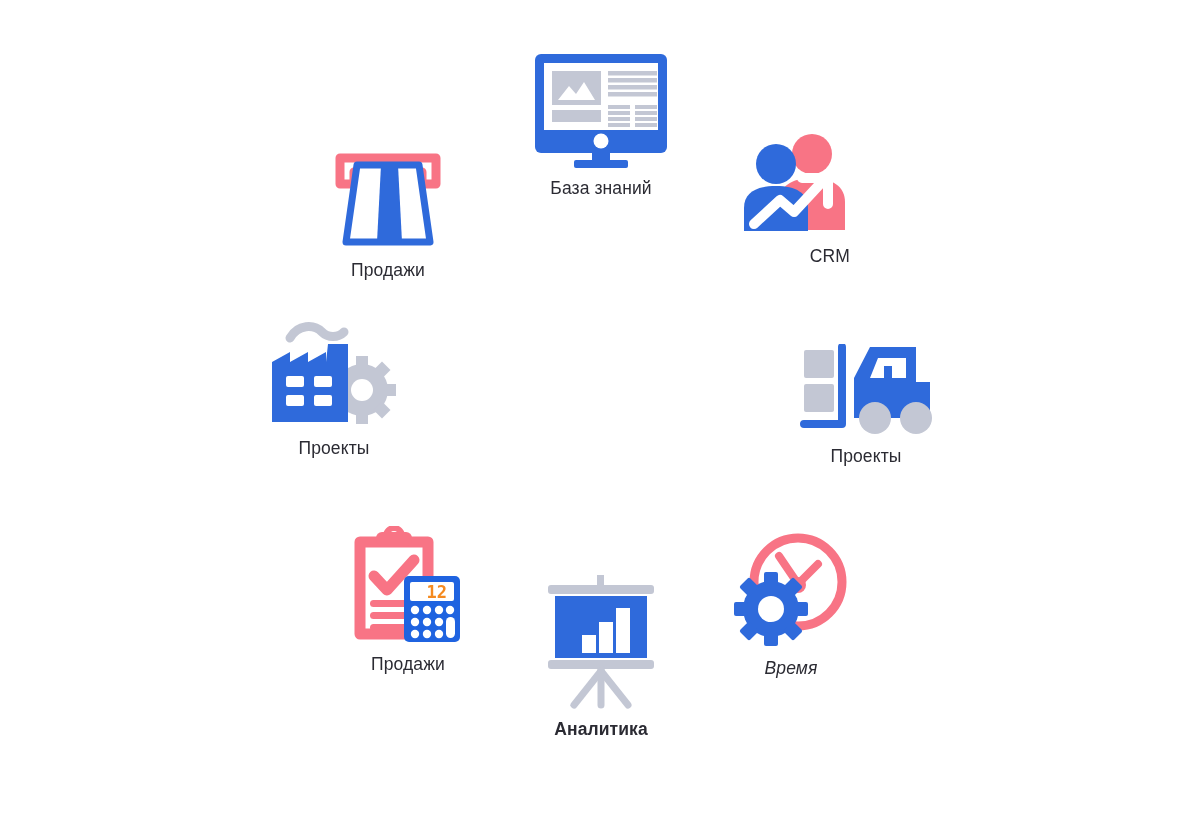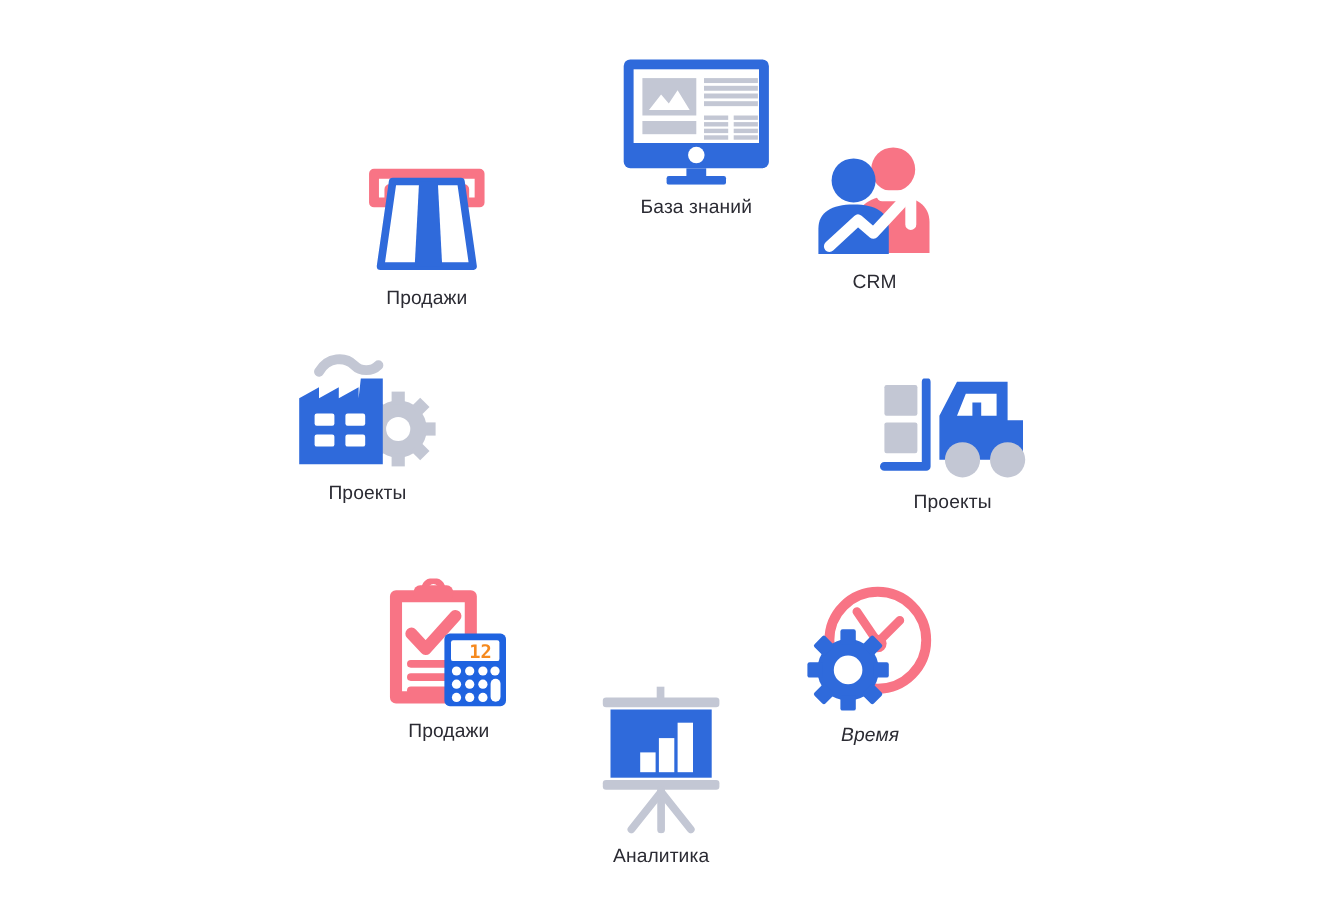--- a/index.html
+++ b/index.html
@@ -40,26 +40,26 @@
     font-size: 17.5px;
     line-height: 1.2;
     color: #2b2b33;
     letter-spacing: 0.1px;
     white-space: nowrap;
     text-align: center;
   }
 
   
   #mod-sales      { left: 332px; top: 150px; width: 112px; }
-  #mod-knowledge  { left: 565px; top: 52px;  width: 136px; }
-  #mod-crm        { left: 740px; top: 132px; width: 110px; }
+  #mod-knowledge  { left: 533px; top: 52px;  width: 136px; }
+  #mod-crm        { left: 740px; top: 132px; width: 110px; align-items: flex-end; }
   #mod-projects   { left: 266px; top: 318px; width: 136px; }
   #mod-tasks      { left: 798px; top: 344px; width: 136px; }
   #mod-finance    { left: 352px; top: 526px; width: 112px; }
-  #mod-analytics  { left: 542px; top: 624px; width: 118px; }
+  #mod-analytics  { left: 542px; top: 575px; width: 118px; font-weight: bold; }
   #mod-time       { left: 726px; top: 530px; width: 130px; font-style: italic; }
 </style>
 </head>
 <body>
 
 <div class="canvas">
 
   <div class="module" id="mod-sales">
     <span class="glyph">
       <svg width="112" height="100" viewBox="0 0 112 100" xmlns="http://www.w3.org/2000/svg">

